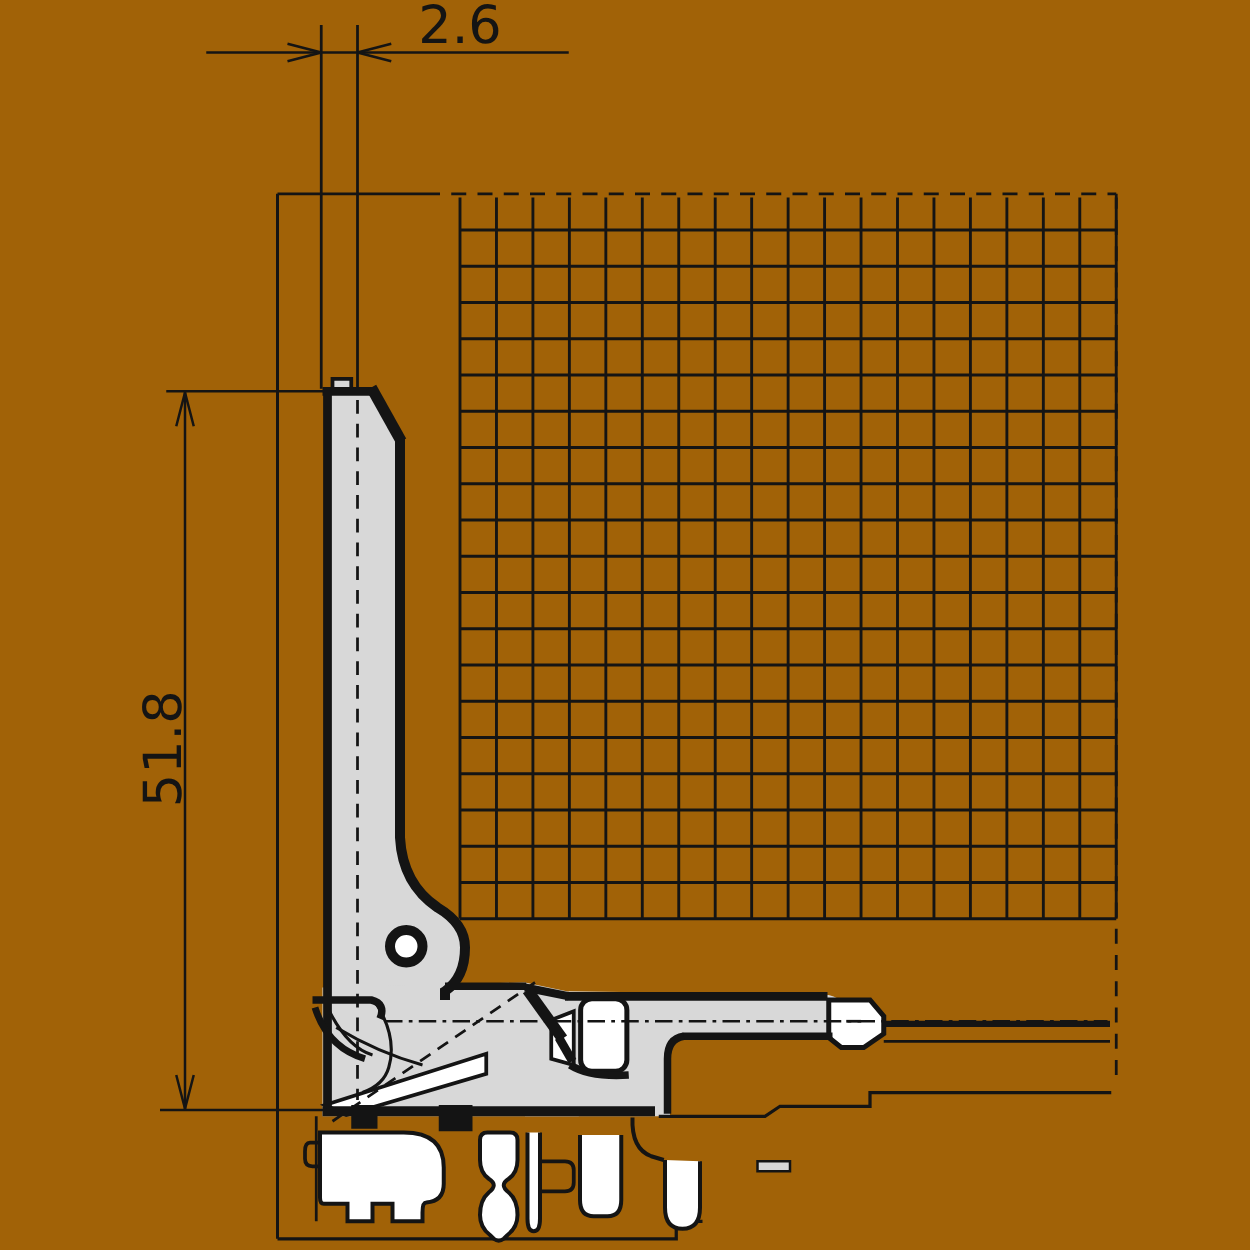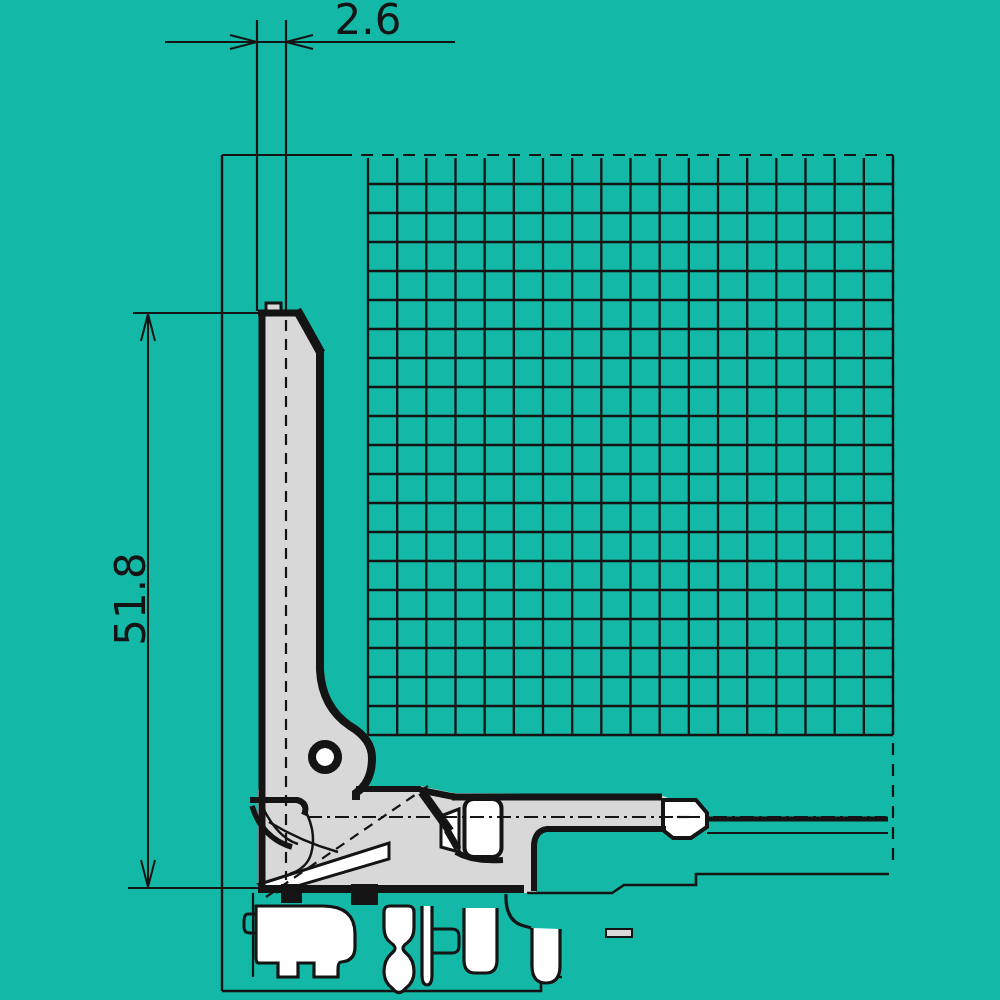--- a/index.html
+++ b/index.html
@@ -1,16 +1,16 @@
 <!DOCTYPE html>
 <html><head>
 <meta charset="utf-8">
 <style>
   html,body{margin:0;padding:0;background:#ffffff;}
-  .stage{position:relative;width:1000px;height:1000px;background:#14b8a6;overflow:hidden;text-align:right;}
+  .stage{position:relative;width:1000px;height:1000px;background:#a16207;overflow:hidden;text-align:right;}
   svg{display:block;}
   .dimtext{font-family:"DejaVu Sans","Liberation Sans",sans-serif;font-weight:400;}
 </style>
 </head>
 <body>
 
 <div class="stage">
 <svg width="1000" height="1000" viewBox="0 0 1000 1000">
 
   <g id="mesh-grid" stroke="#141414" stroke-width="2.3">

